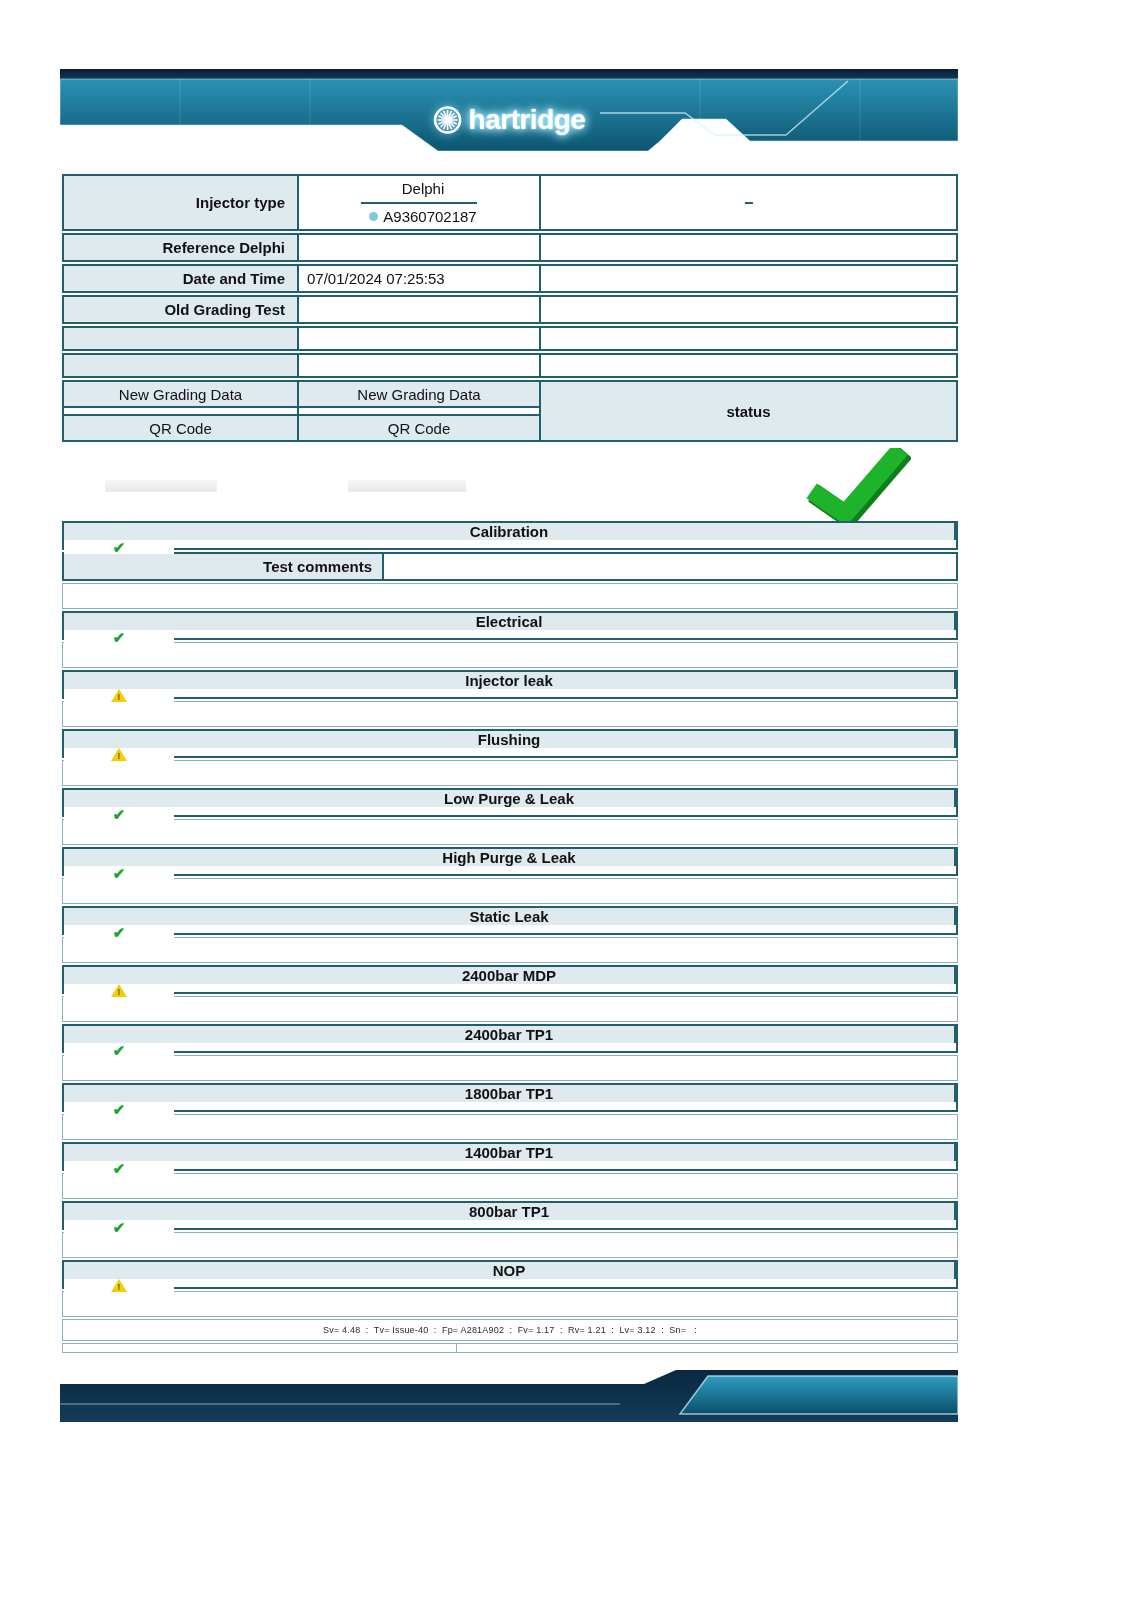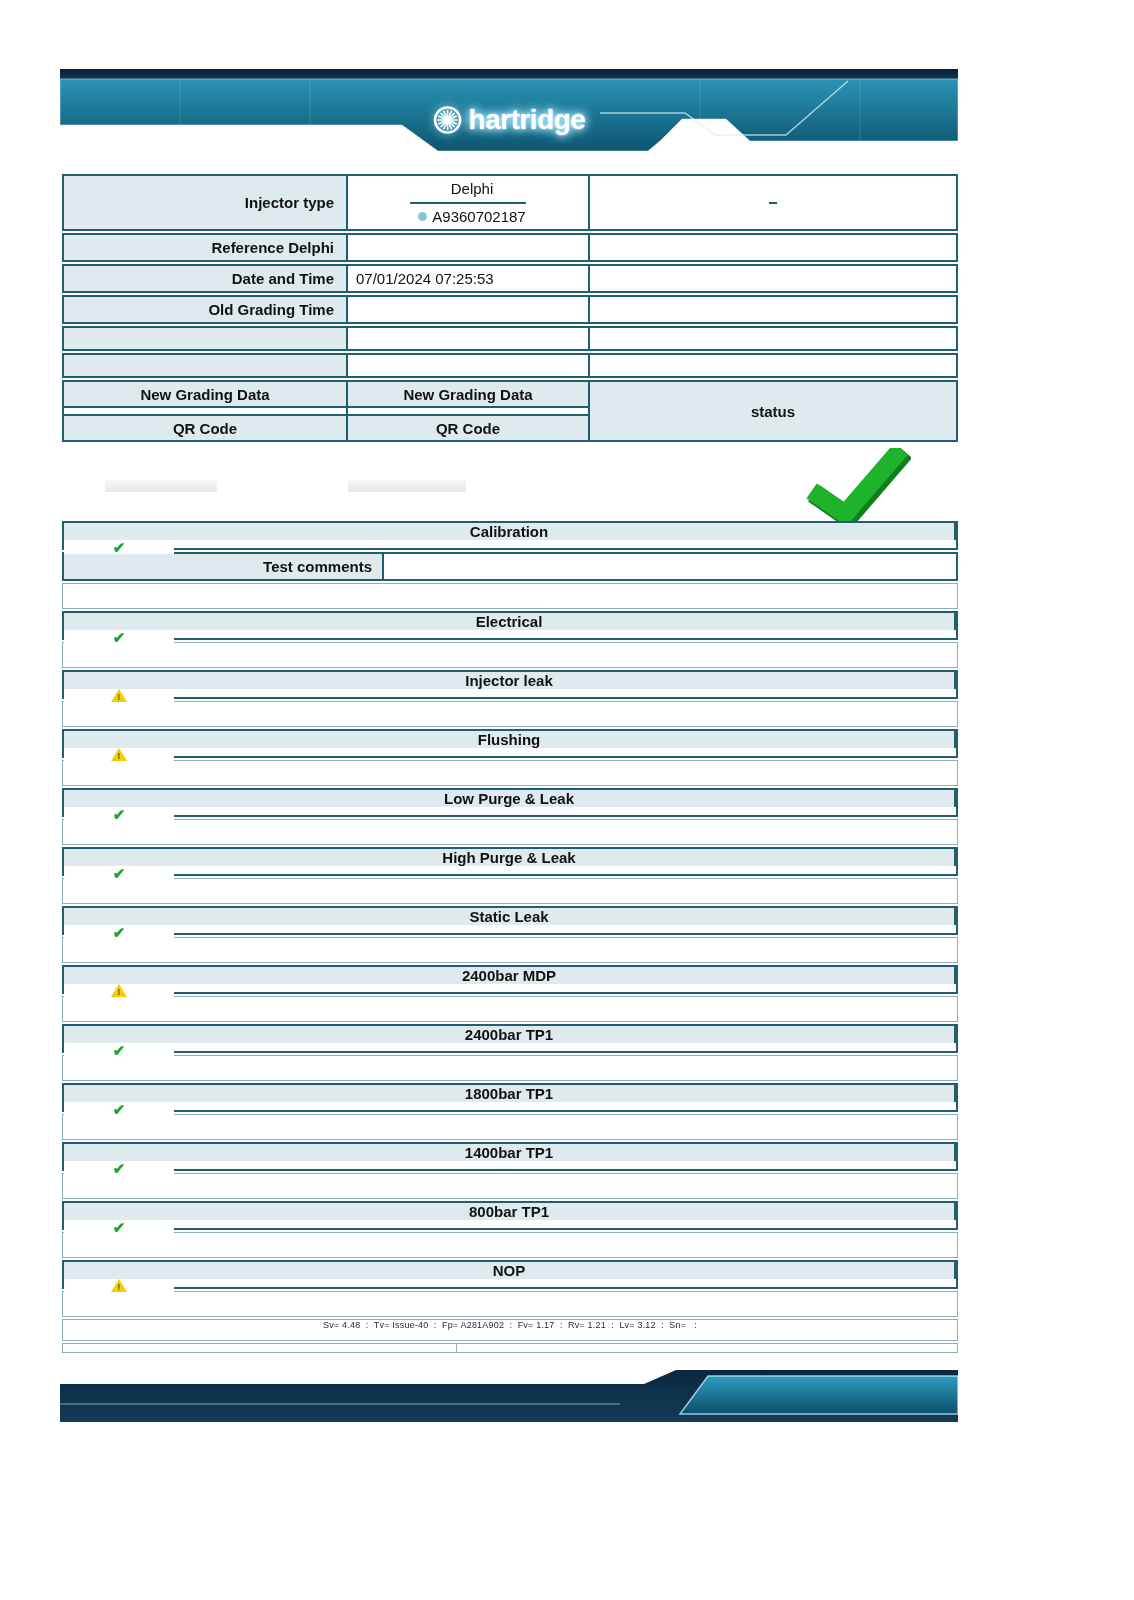--- a/index.html
+++ b/index.html
@@ -14,52 +14,52 @@
     display:flex;align-items:center;gap:6px;
     filter:drop-shadow(0 0 5px rgba(160,230,255,.85));
   }
   .logo-text{
     font-size:28px;font-weight:bold;color:#fff;letter-spacing:-.5px;line-height:1;
     text-shadow:0 0 9px rgba(170,235,255,.95),0 0 2px rgba(255,255,255,.9);
   }
   
   .info-table{position:absolute;left:62px;top:150px;width:896px;font-size:15px;}
   .band{display:flex;border:2px solid var(--border-teal);background:#fff;box-sizing:border-box;margin-bottom:2px;}
-  .band .c1{width:282px;box-sizing:border-box;}
+  .band .c1{width:233px;box-sizing:border-box;}
   .band .c2{width:242px;box-sizing:border-box;border-left:2px solid var(--border-teal);}
   .band .c3{flex:1;box-sizing:border-box;border-left:2px solid var(--border-teal);}
   .cell{display:flex;align-items:center;box-sizing:border-box;}
   .lbl{background:var(--cell-blue);font-weight:bold;justify-content:flex-end;text-align:right;padding-right:12px;}
   .val{background:#fff;padding-left:8px;}
   .band-a{height:57px;}
   .band-a .c1{display:flex;}
   .stack2{display:flex;flex-direction:column;align-items:center;}
   .stack2 .cell{flex:1;}
   .stack2 .cell + .cell{border-top:2px solid var(--border-teal);}
   .band-b,.band-c,.band-d{height:29px;}
   .band-e,.band-f{height:25px;}
   .band-g{height:62px;}
   .gstack{display:flex;flex-direction:column;}
-  .gstack .cell{flex:1;background:var(--cell-blue);font-weight:bold;justify-content:center;}
+  .gstack .cell{flex:1;background:var(--cell-blue);font-weight:normal;justify-content:center;}
   .gstack-gap{height:6px;background:#fff;border-top:2px solid var(--border-teal);border-bottom:2px solid var(--border-teal);}
   .status-head{background:var(--cell-blue);display:flex;align-items:center;justify-content:center;font-weight:bold;}
   .bullet{width:9px;height:9px;border-radius:50%;background:var(--bullet-blue);display:inline-block;margin-right:5px;flex:0 0 auto;}
   
   .placeholder-bar{position:absolute;height:12px;background:linear-gradient(#f7f7f7,#e8e8e8);border-radius:1px;}
   .big-check{position:absolute;left:803px;top:424px;width:108px;height:76px;}
   
   .results{position:absolute;left:62px;top:497px;width:896px;font-size:15px;}
   .row-test{display:flex;height:29px;border:2px solid var(--border-teal);box-sizing:border-box;margin-bottom:2px;background:#fff;flex-direction:column;}
   .test-name-cell{flex:1;background:var(--cell-blue);display:flex;align-items:center;justify-content:center;font-weight:bold;border-right:2px solid var(--border-teal);box-sizing:border-box;}
   .status-cell{width:110px;background:#fff;display:flex;align-items:center;justify-content:center;}
   .row-comments{display:flex;height:29px;border:2px solid var(--border-teal);box-sizing:border-box;margin-bottom:2px;background:#fff;text-align:right;}
   .comments-label{width:320px;background:var(--cell-blue);font-weight:bold;display:flex;align-items:center;justify-content:flex-end;padding-right:10px;border-right:2px solid var(--border-teal);box-sizing:border-box;}
   .comments-value{flex:1;display:flex;align-items:center;padding-left:8px;}
   .row-spacer{height:26px;border:1px solid var(--border-thin);box-sizing:border-box;margin-bottom:2px;background:#fff;}
-  .row-footer{height:22px;border:1px solid var(--border-thin);box-sizing:border-box;margin-bottom:2px;display:flex;justify-content:center;background:#fff;}
+  .row-footer{height:22px;border:1px solid var(--border-thin);box-sizing:border-box;margin-bottom:2px;display:flex;align-items:center;justify-content:center;background:#fff;}
   .version-line{font-size:9px;color:#2b2b2b;white-space:pre;letter-spacing:.2px;}
   .row-end{height:10px;border:1px solid var(--border-thin);box-sizing:border-box;display:flex;background:#fff;}
   .row-end .end-div{width:44%;border-right:1px solid var(--border-thin);}
   .check-sm{color:var(--pass-green);font-size:15px;font-weight:bold;line-height:1;}
   .warn-sm{position:relative;display:inline-block;width:0;height:0;border-left:8px solid transparent;border-right:8px solid transparent;border-bottom:13px solid var(--warn-yellow);}
   .warn-sm b{position:absolute;left:-1.5px;top:3.5px;font-size:8.5px;line-height:1;color:#584e00;font-weight:bold;}
   
   .banner-bottom{position:absolute;left:60px;top:1344px;width:898px;height:56px;}
 </style>
 </head>
@@ -127,21 +127,21 @@
       <div class="c1 cell lbl">Reference Delphi</div>
       <div class="c2 cell val"></div>
       <div class="c3 cell val"></div>
     </div>
     <div class="band band-c">
       <div class="c1 cell lbl">Date and Time</div>
       <div class="c2 cell val">07/01/2024 07:25:53</div>
       <div class="c3 cell val"></div>
     </div>
     <div class="band band-d">
-      <div class="c1 cell lbl">Old Grading Time</div>
+      <div class="c1 cell lbl">Old Grading Test</div>
       <div class="c2 cell val"></div>
       <div class="c3 cell val"></div>
     </div>
     <div class="band band-e">
       <div class="c1 cell lbl"></div>
       <div class="c2 cell val"></div>
       <div class="c3 cell val"></div>
     </div>
     <div class="band band-f">
       <div class="c1 cell lbl"></div>

